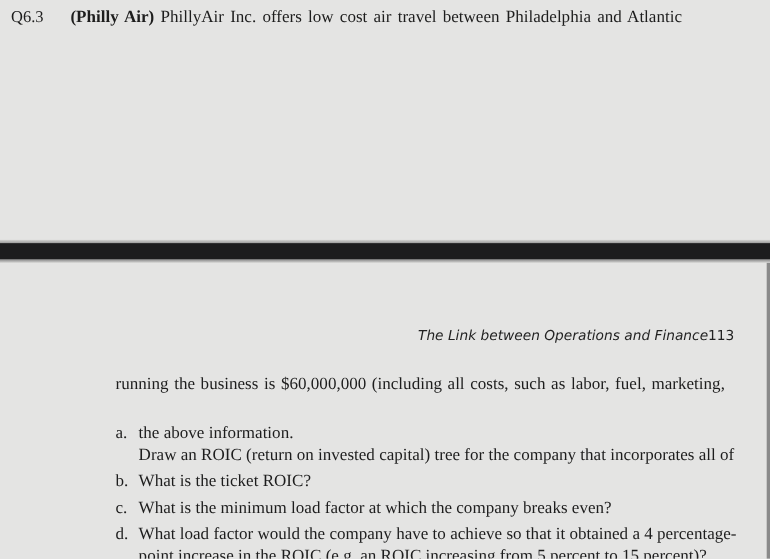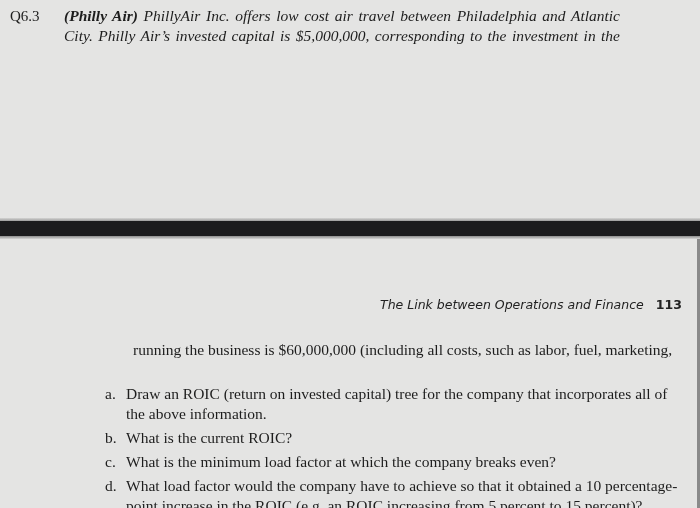--- a/index.html
+++ b/index.html
@@ -31,21 +31,20 @@
   }
   .q-body {
     position: absolute;
     left: 64px;
     top: 6px;
     width: 556px;
     font-size: 15.5px;
     line-height: 20px;
     text-align: justify;
     text-align-last: left;
-    font-style: italic;
   }
   .q-body .line {
     display: block;
     text-align: justify;
     text-align-last: justify;
     white-space: nowrap;
   }
   .q-body .line.last { text-align-last: justify; }
   .bold { font-weight: bold; }
 
@@ -85,39 +84,37 @@
     left: 380px;
     top: 297px;
     font-family: "DejaVu Sans", "Liberation Sans", sans-serif;
     font-size: 12.5px;
     line-height: 16px;
     color: #222;
     white-space: nowrap;
   }
   .running-head .title { font-style: italic; }
   .running-head .pagenum {
-    font-weight: bold;
-    margin-left: 12px;
+    font-weight: normal;
   }
   .cont-body {
     position: absolute;
     left: 105px;
     top: 340px;
     width: 554px;
     font-size: 15.5px;
     line-height: 20px;
   }
   .cont-body .line {
     display: block;
     white-space: nowrap;
   }
   .cont-body .justify {
     text-align: justify;
     text-align-last: justify;
-    margin-left: 28px;
   }
   .sub-list {
     position: absolute;
     left: 105px;
     top: 384px;
     width: 554px;
     font-size: 15.5px;
     line-height: 20px;
     margin: 0;
     padding: 0;
@@ -143,50 +140,49 @@
 </style>
 </head>
 <body>
 
 <div class="page-top"></div>
 
 <div class="q-num">Q6.3</div>
 
 <div class="q-body">
   <span class="line"><span class="bold">(Philly Air)</span><span> PhillyAir Inc. offers low cost air travel between Philadelphia and Atlantic</span></span>
-  <span class="line">City. Philly Air’s invested capital is $5,000,000, corresponding to the investment in the</span>
 </div>
 
 <div class="divider-shadow-top"></div>
 <div class="divider-bar"></div>
 <div class="divider-shadow-bottom"></div>
 
 <div class="page-bottom"></div>
 <div class="right-edge"></div>
 
 <div class="running-head">
   <span class="title">The Link between Operations and Finance</span><span class="pagenum">113</span>
 </div>
 
 <div class="cont-body">
   <span class="line justify">running the business is $60,000,000 (including all costs, such as labor, fuel, marketing,</span>
 </div>
 
 <ul class="sub-list">
   <li class="sub-item">
     <span class="marker">a.</span>
+    <span class="text-line">the above information.</span>
     <span class="text-line justify">Draw an ROIC (return on invested capital) tree for the company that incorporates all of</span>
-    <span class="text-line">the above information.</span>
   </li>
   <li class="sub-item">
     <span class="marker">b.</span>
-    <span class="text-line">What is the current ROIC?</span>
+    <span class="text-line">What is the ticket ROIC?</span>
   </li>
   <li class="sub-item">
     <span class="marker">c.</span>
     <span class="text-line">What is the minimum load factor at which the company breaks even?</span>
   </li>
   <li class="sub-item">
     <span class="marker">d.</span>
-    <span class="text-line justify">What load factor would the company have to achieve so that it obtained a 10 percentage-</span>
+    <span class="text-line justify">What load factor would the company have to achieve so that it obtained a 4 percentage-</span>
     <span class="text-line">point increase in the ROIC (e.g. an ROIC increasing from 5 percent to 15 percent)?</span>
   </li>
 </ul>
 
 </body></html>

